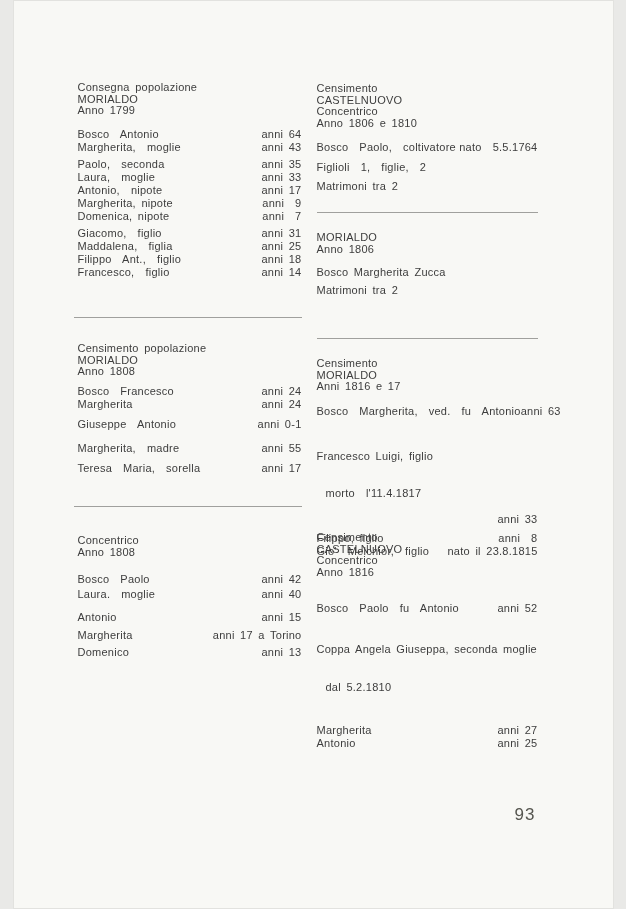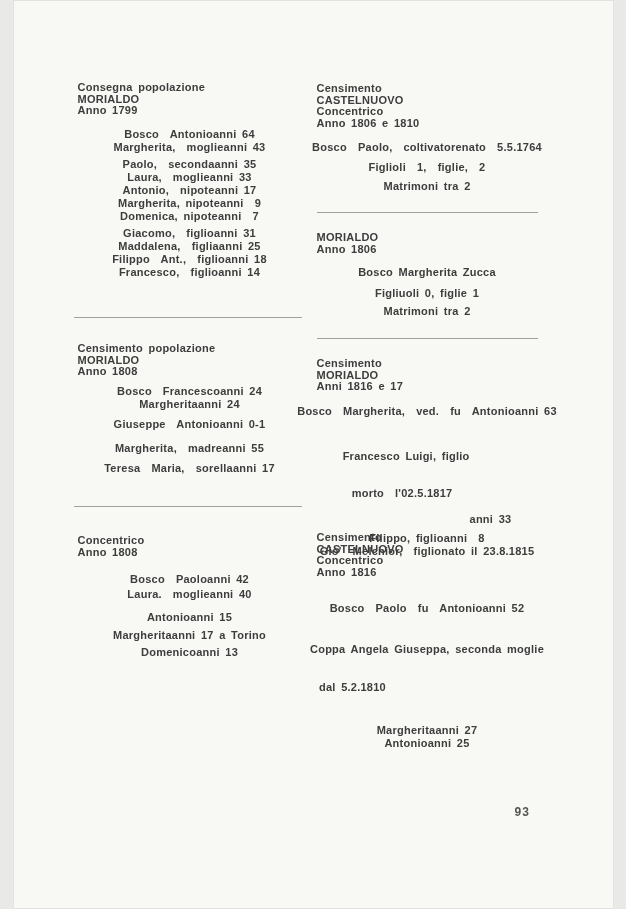--- a/index.html
+++ b/index.html
@@ -9,38 +9,37 @@
     margin:0 auto;
     background:#f8f8f5;
     border:1px solid #e2e2df;
     box-sizing:border-box;
     font-family:"Liberation Sans","DejaVu Sans",sans-serif;
     font-size:11px;
     color:#3d3d3d;
     letter-spacing:0.25px;
     word-spacing:2.2px;
     overflow:hidden;
-    font-weight:bold;
   }
   .sec { position:absolute; }
   .hl { line-height:11.5px; }
   .rows { }
-  .row { display:flex; justify-content:center; align-items:baseline; line-height:13px; }
+  .row { display:flex; justify-content:space-between; align-items:baseline; line-height:13px; }
   .row.twoline { align-items:flex-end; }
   .lab { white-space:pre; }
   .val { white-space:pre; text-align:right; }
   .sub { line-height:11.5px; white-space:pre; }
   .ind { padding-left:9px; }
   .divider { position:absolute; height:1px; background:#a0a09d; }
   .g2{margin-top:2px}.g3{margin-top:3px}.g4{margin-top:4px}.g5{margin-top:5px}
   .g6{margin-top:6px}.g7{margin-top:7px}.g8{margin-top:8px}.g10{margin-top:10px}
   .g11{margin-top:11px}
   .mt10{margin-top:24px}.mt11{margin-top:11px}.mt12{margin-top:12px}
   .mt13{margin-top:7px}.mt15{margin-top:15px}
-  .pageno { position:absolute; left:501px; top:804px; font-size:12px; letter-spacing:1px; color:#55554f; }
+  .pageno { position:absolute; left:501px; top:804px; font-size:17px; letter-spacing:1px; color:#55554f; }
 </style>
 </head>
 <body>
 
 <main class="page">
 
   <section class="sec" style="left:64px;top:81px;width:224px">
     <div class="hl">Consegna popolazione</div>
     <div class="hl">MORIALDO</div>
     <div class="hl">Anno 1799</div>
@@ -175,24 +174,20 @@
   <div class="divider" style="left:303px;top:211px;width:221px"></div>
 
   <section class="sec" style="left:303px;top:231px;width:221px">
     <div class="hl">MORIALDO</div>
     <div class="hl">Anno 1806</div>
     <div class="rows mt11">
       <div class="row">
           <span class="lab">Bosco Margherita Zucca</span>
           <span class="val"></span>
         </div>
-      <div class="row g8">
-          <span class="lab">Figliuoli 0, figlie 1</span>
-          <span class="val"></span>
-        </div>
       <div class="row g5">
           <span class="lab">Matrimoni tra 2</span>
           <span class="val"></span>
         </div>
     </div>
   </section>
 
   <div class="divider" style="left:303px;top:337px;width:221px"></div>
 
   <section class="sec" style="left:303px;top:357px;width:221px">
@@ -200,21 +195,21 @@
     <div class="hl">MORIALDO</div>
     <div class="hl">Anni 1816 e 17</div>
     <div class="rows mt12">
       <div class="row">
           <span class="lab">Bosco  Margherita,  ved.  fu  Antonio</span>
           <span class="val">anni 63</span>
         </div>
       <div class="row twoline g7">
         <span class="lab">
           <span class="sub" style="display:block">Francesco Luigi, figlio</span>
-          <span class="sub ind" style="display:block">morto  l'02.5.1817</span>
+          <span class="sub ind" style="display:block">morto  l'11.4.1817</span>
         </span>
         <span class="val">anni 33</span>
       </div>
       <div class="row g6">
           <span class="lab">Filippo, figlio</span>
           <span class="val">anni  8</span>
         </div>
       <div class="row">
           <span class="lab">Gio'  Melchior,  figlio</span>
           <span class="val">nato il 23.8.1815</span>

